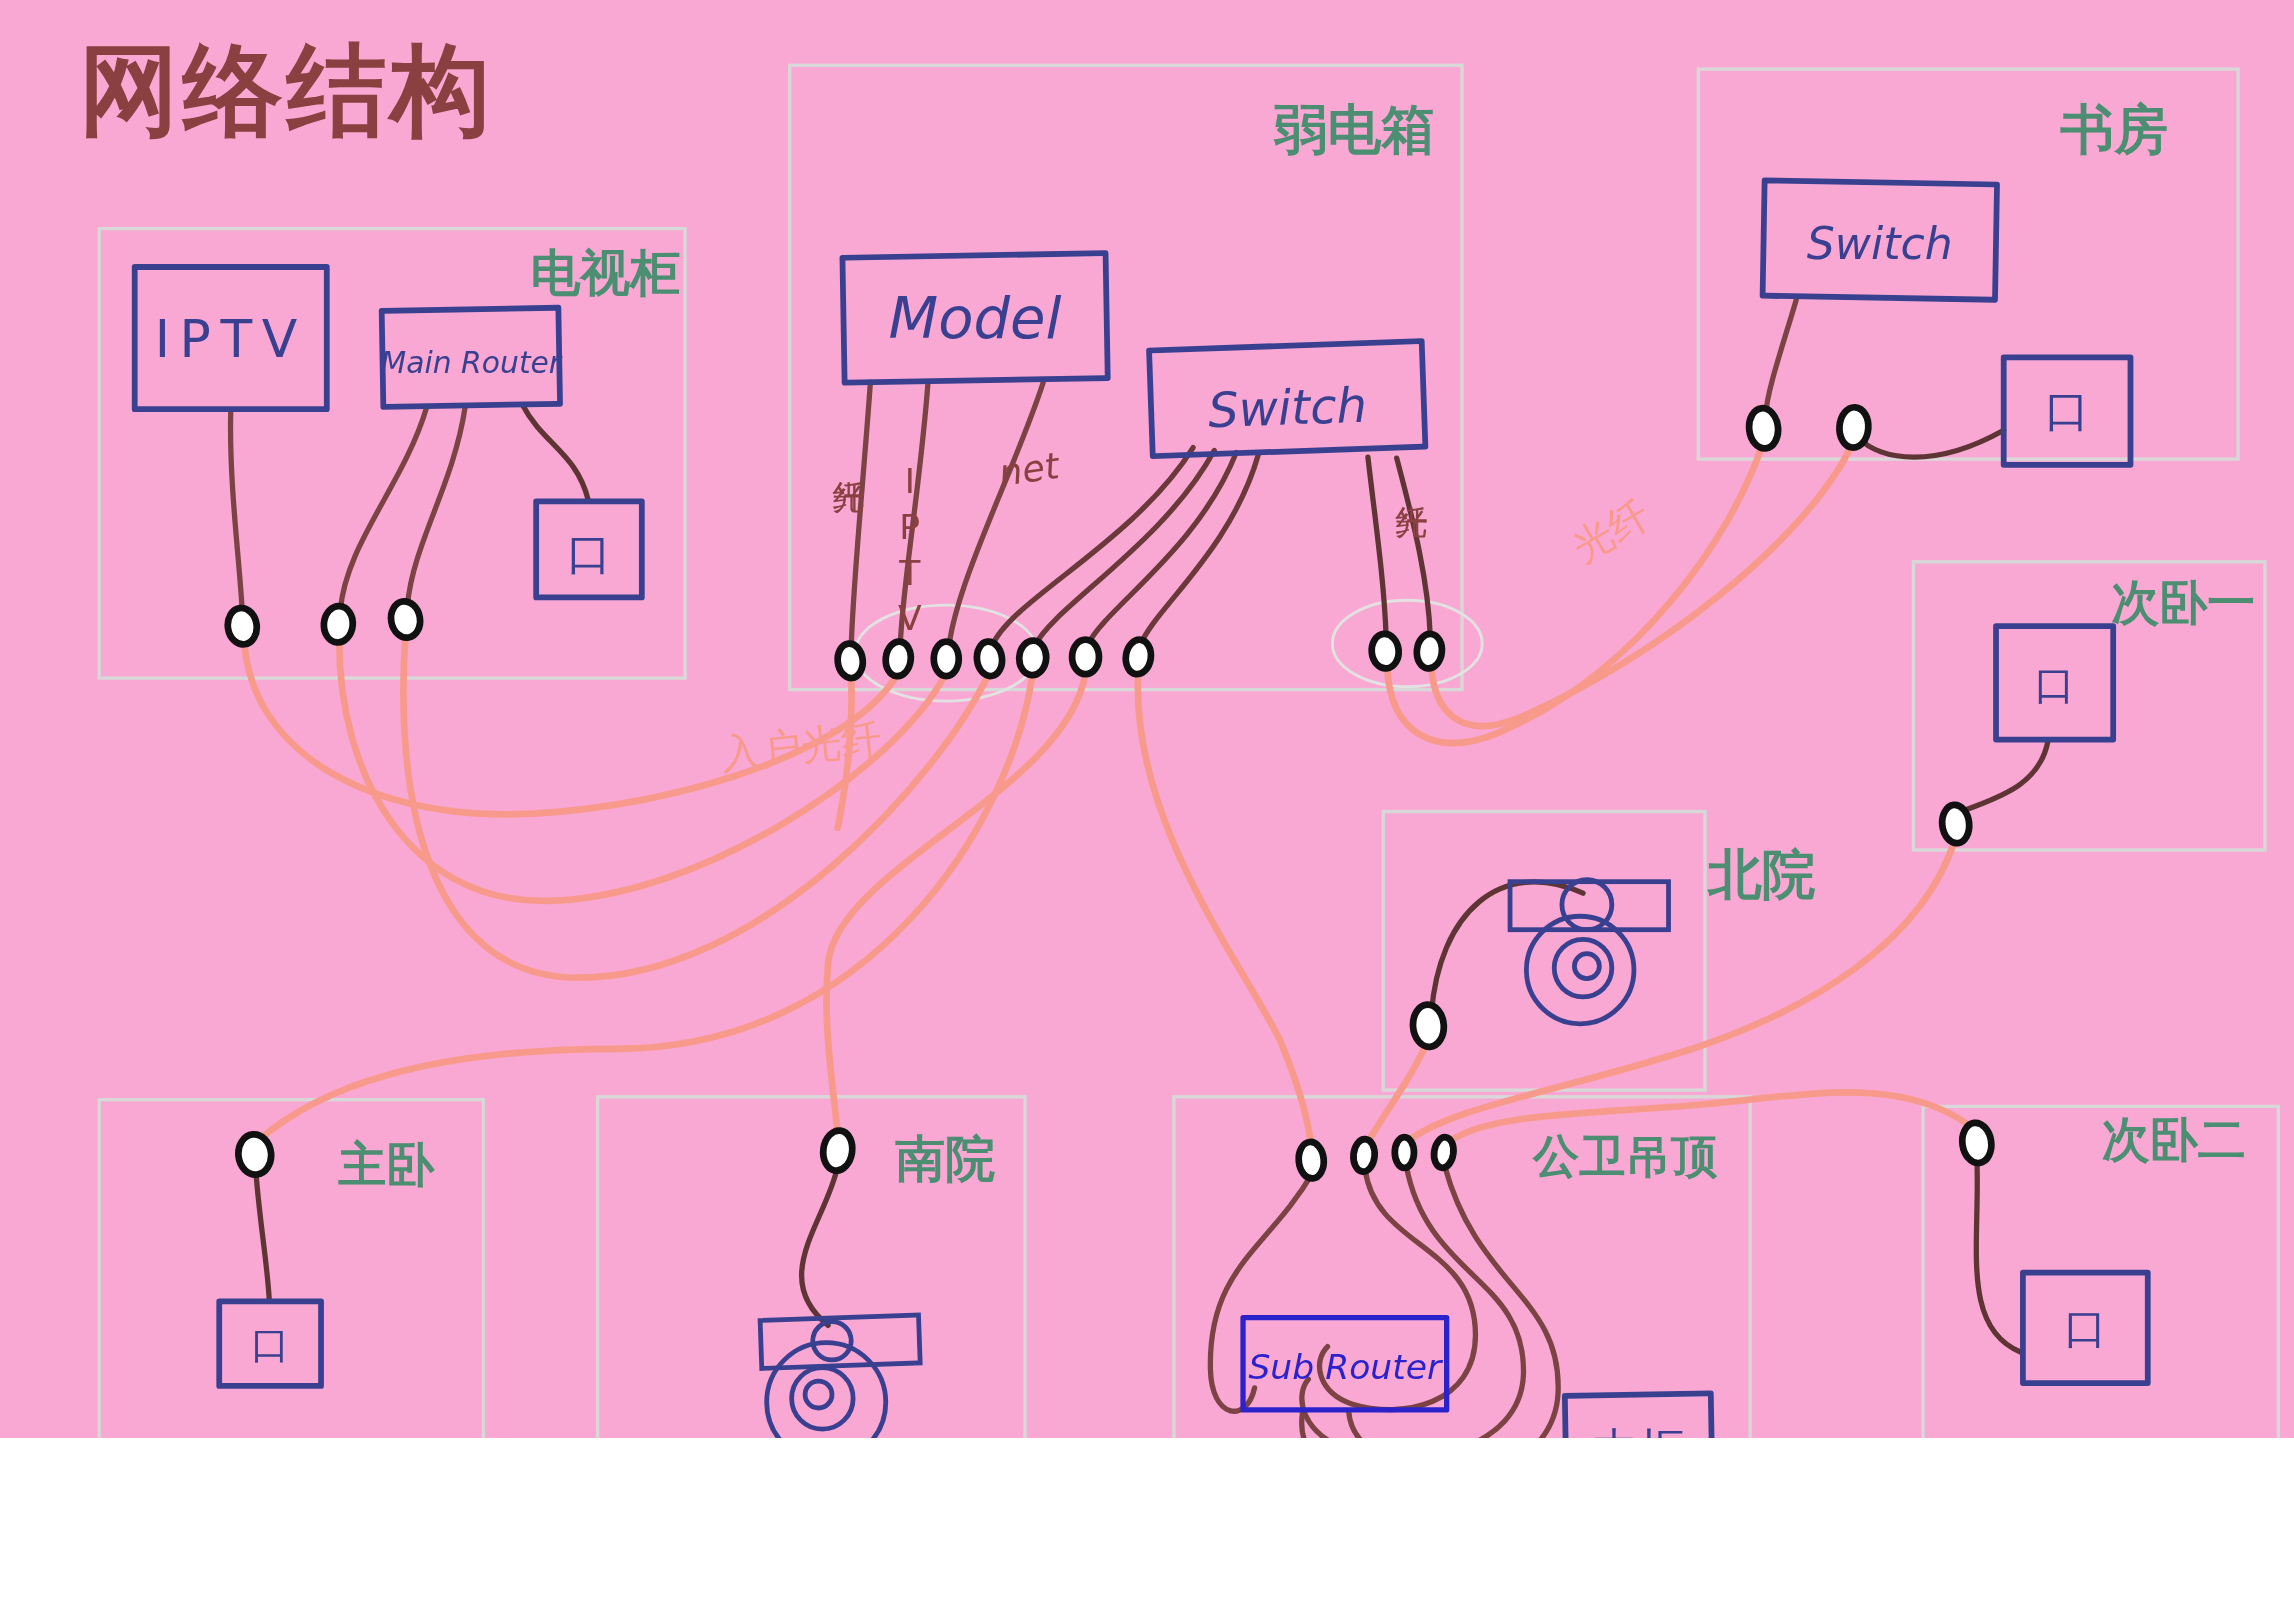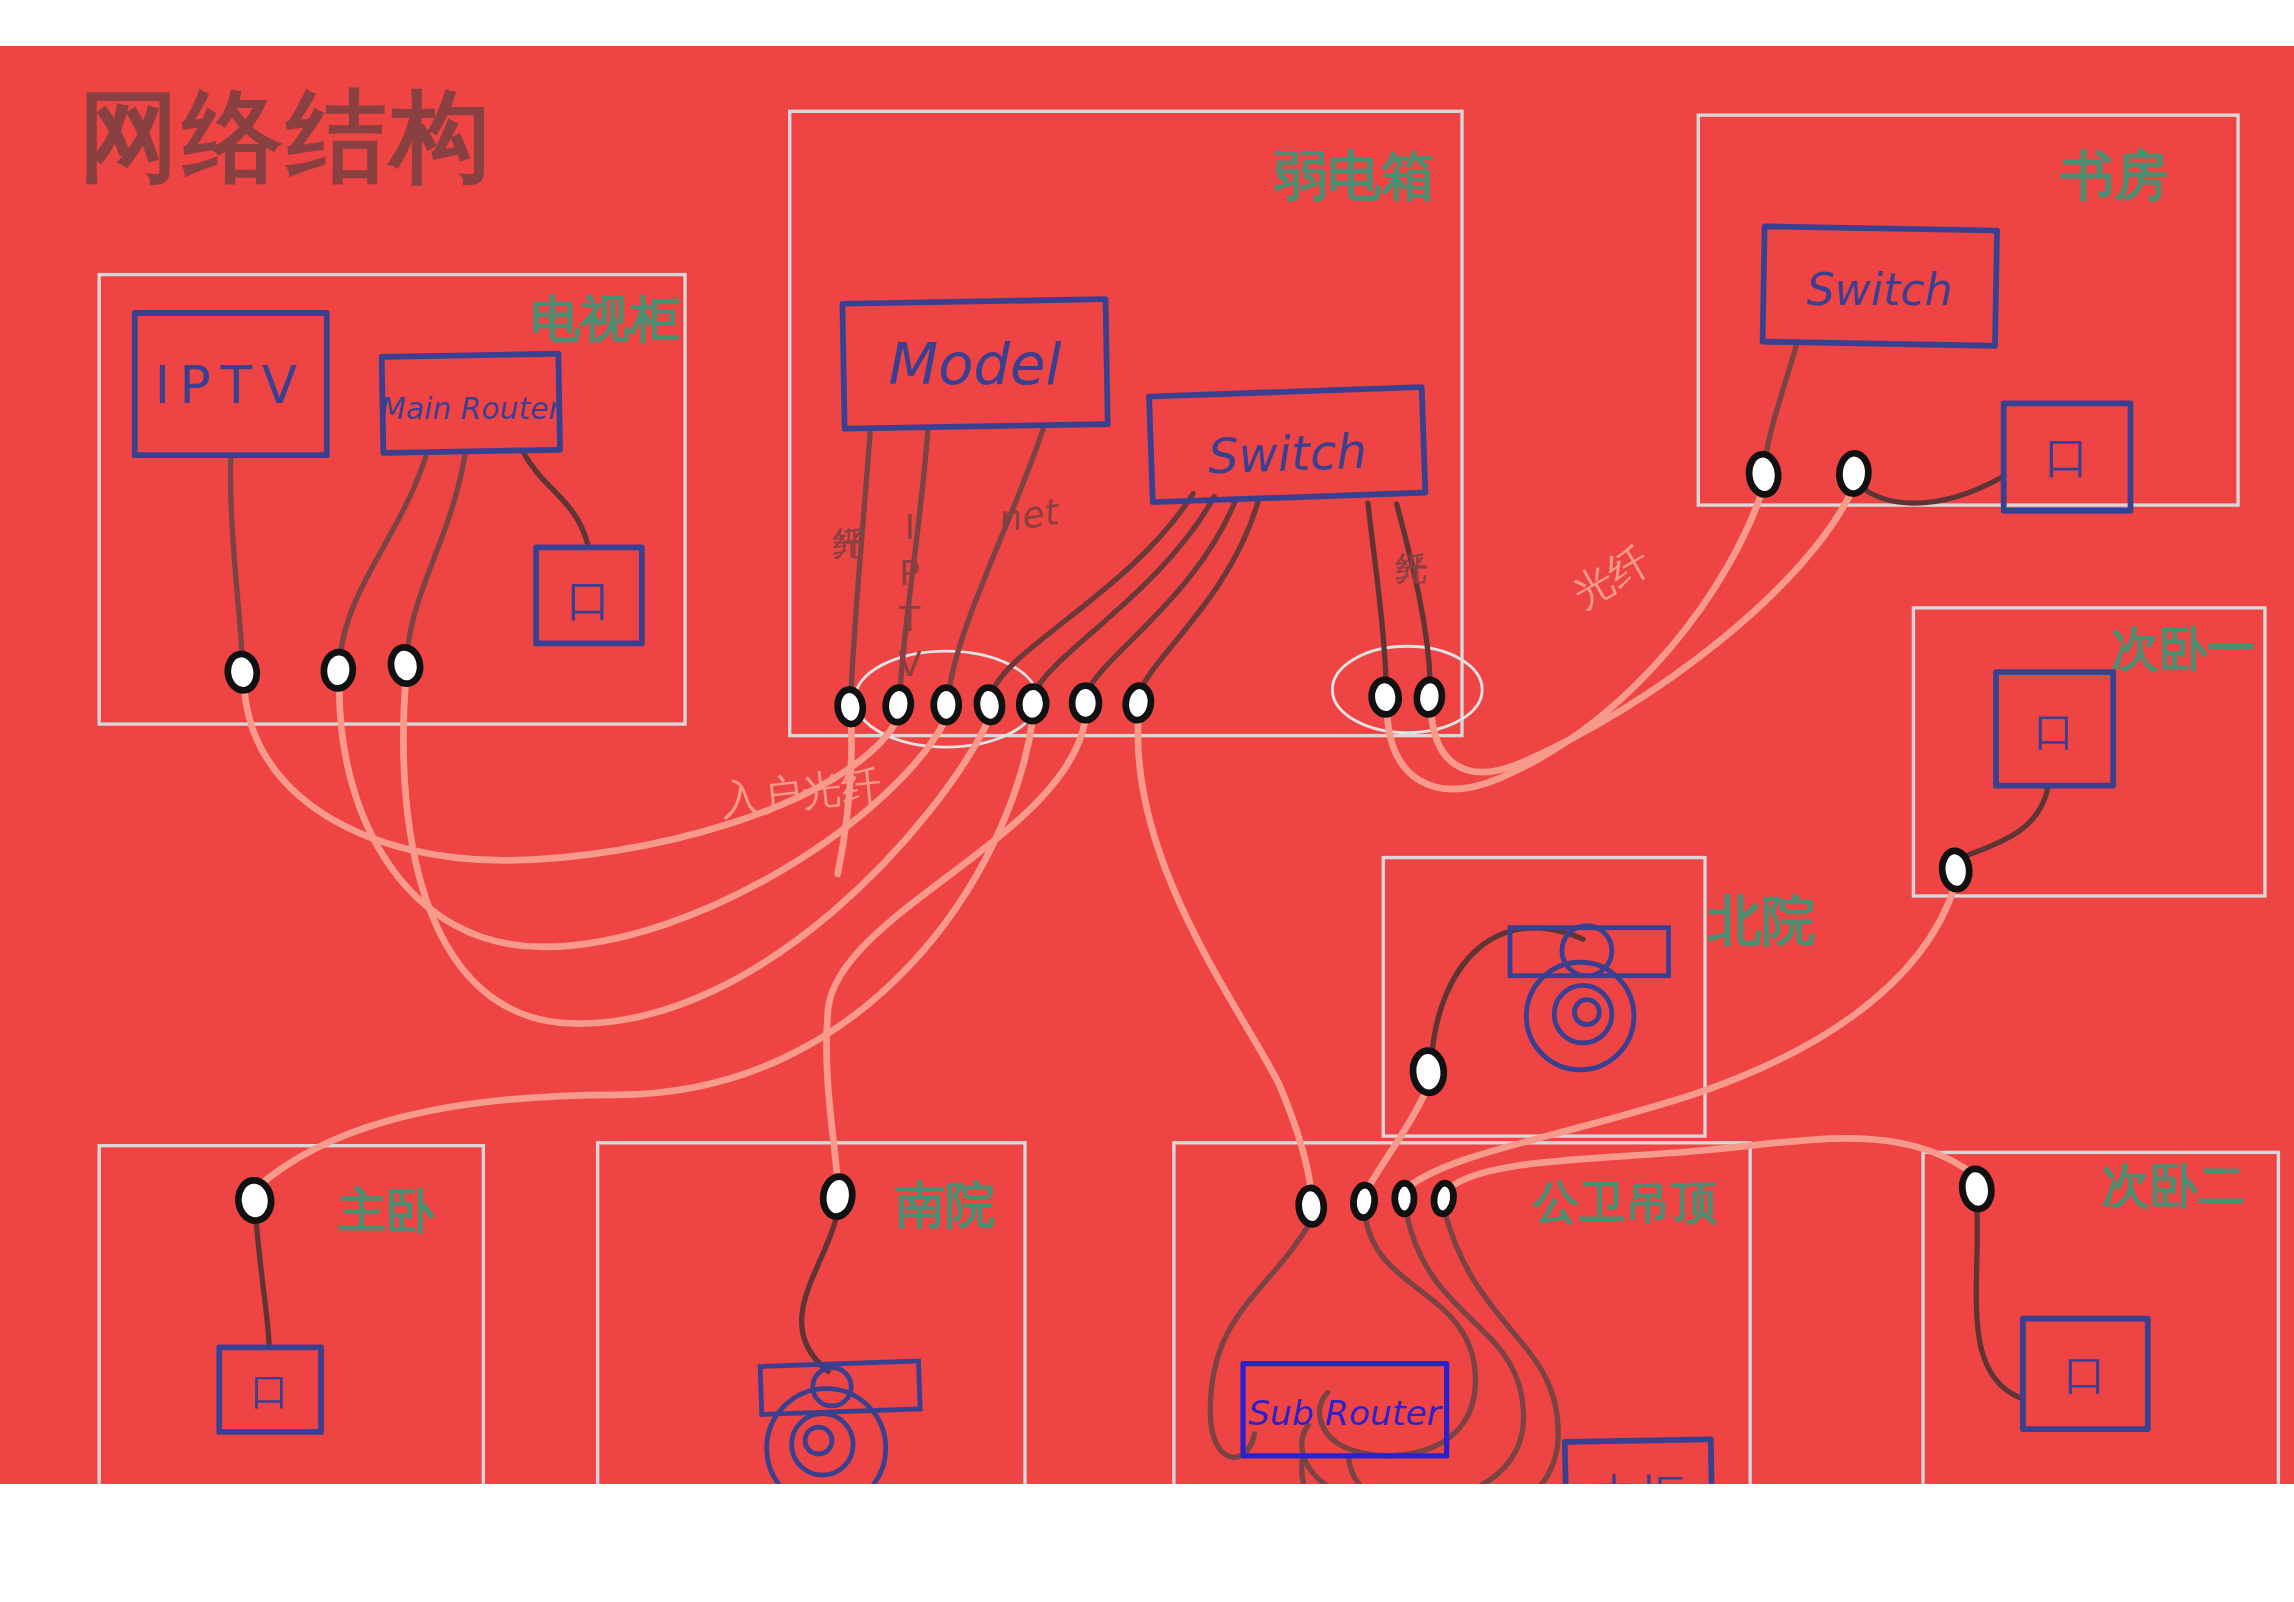--- a/index.html
+++ b/index.html
@@ -1,17 +1,17 @@
 <!DOCTYPE html>
 <html><head>
 <meta charset="utf-8">
 <style>
   html,body{margin:0;padding:0;background:#ffffff;}
-  .canvas{position:relative;width:2294px;height:1438px;background:#ef4444;overflow:hidden;
-          font-family:"DejaVu Sans",sans-serif;margin-top:46px;}
+  .canvas{position:relative;width:2294px;height:1438px;background:#f9a8d4;overflow:hidden;
+          font-family:"DejaVu Sans",sans-serif;}
   svg{position:absolute;left:0;top:0;}
   .vtext{writing-mode:vertical-rl;text-orientation:upright;}
   text{font-family:"DejaVu Sans",sans-serif;}
   .script{font-style:italic;}
 </style>
 </head>
 <body>
 
 <div class="canvas">
 <svg width="2294" height="1602" viewBox="0 0 2388 1668" xmlns="http://www.w3.org/2000/svg">

